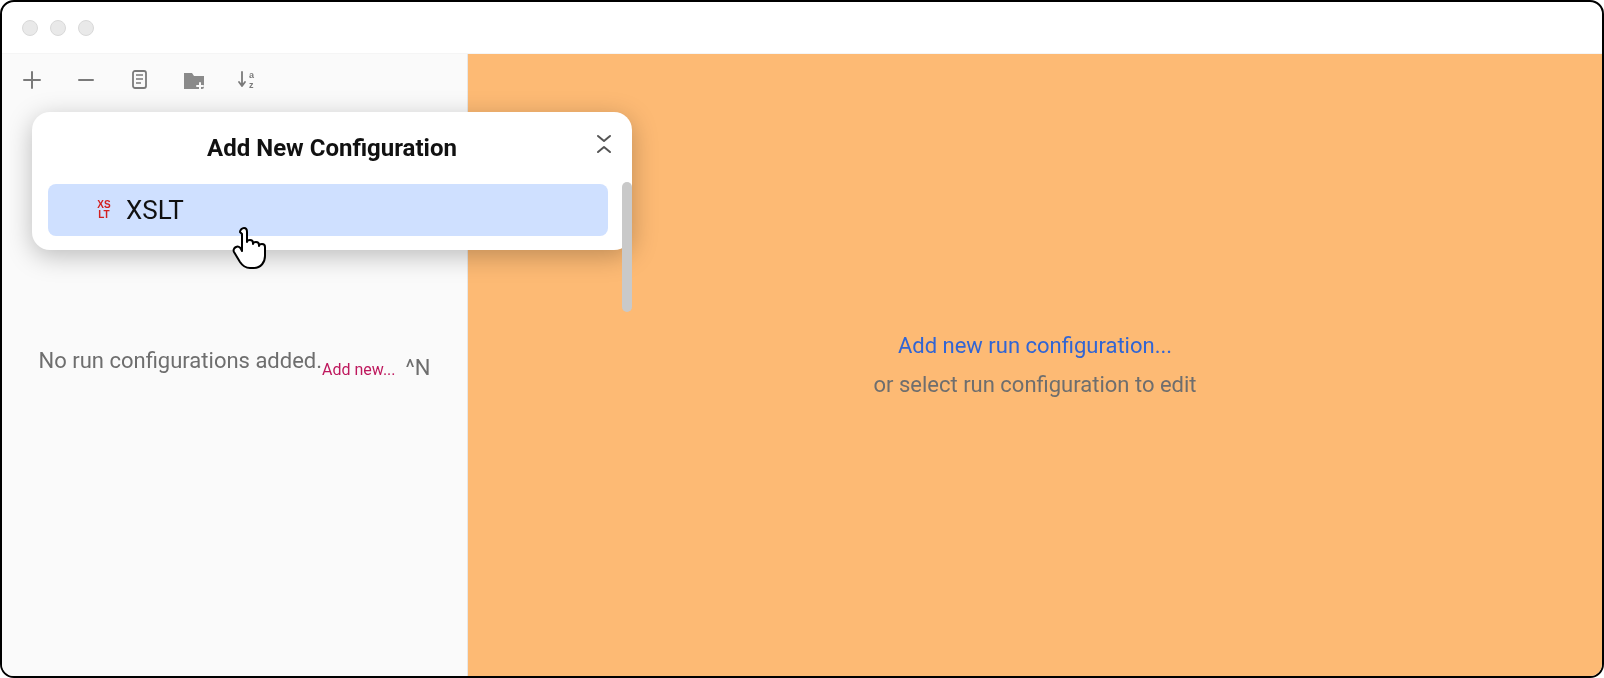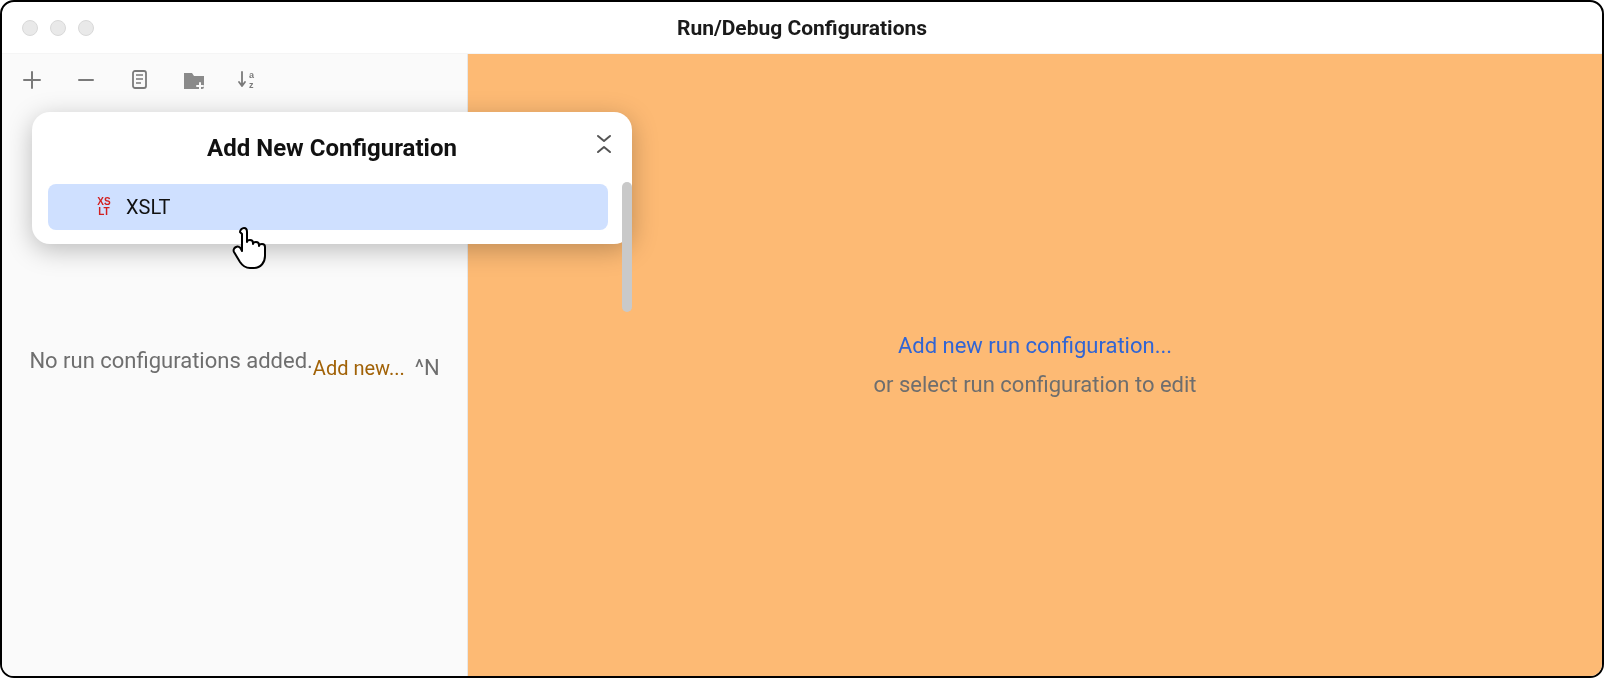--- a/index.html
+++ b/index.html
@@ -80,22 +80,22 @@
       font-size: 22px;
       color: #6e6e6e;
     }
     .addnew-row {
       margin-top: 14px;
       display: flex;
       gap: 10px;
       align-items: baseline;
     }
     .addnew-link {
-      font-size: 20px;
-      color: #a16207;
+      font-size: 16px;
+      color: #be185d;
       cursor: pointer;
     }
     .addnew-shortcut {
       font-size: 22px;
       color: #6e6e6e;
     }
     .main {
       flex: 1;
       background: #fdba74;
       display: flex;
@@ -151,21 +151,21 @@
       right: 0;
       top: 4px;
       width: 10px;
       height: 130px;
       background: #c9c9c9;
       border-radius: 6px;
     }
     .pitem {
       display: flex;
       align-items: center;
-      height: 46px;
+      height: 52px;
       border-radius: 8px;
       padding-left: 10px;
       cursor: pointer;
       margin: 2px 16px 2px 8px;
     }
     .pitem.selected { background: #cfe0ff; }
     .pitem .indent { width: 30px; display: flex; align-items: center; justify-content: center; }
     .pitem .icon-slot {
       width: 32px;
       display: flex;
@@ -176,21 +176,21 @@
       font-family: Arial, sans-serif;
       font-size: 10px;
       font-weight: 800;
       color: #d22020;
       line-height: 10px;
       display: flex;
       flex-direction: column;
       align-items: center;
     }
     .pitem .label {
-      font-size: 20px;
+      font-size: 26px;
       color: #111;
       padding-left: 6px;
     }
     .chev { color: #5a5a5a; }
     .cursor {
       position: absolute;
       top: 224px;
       left: 226px;
       pointer-events: none;
       z-index: 1000;
@@ -198,21 +198,20 @@
   </style>
 </head>
 <body>
 
 <div class="titlebar">
   <div class="traffic-lights">
     <div class="dot"></div>
     <div class="dot"></div>
     <div class="dot"></div>
   </div>
-  <div class="title">Run/Debug Configurations</div>
 </div>
 
 <div class="content">
   <div class="sidebar">
     <div class="toolbar">
       <div class="tbtn">
         <svg width="20" height="20" viewBox="0 0 20 20">
             <path d="M10 2v16M2 10h16" stroke="#7a7a7a" stroke-width="2" stroke-linecap="round"></path>
           </svg>
       </div>

